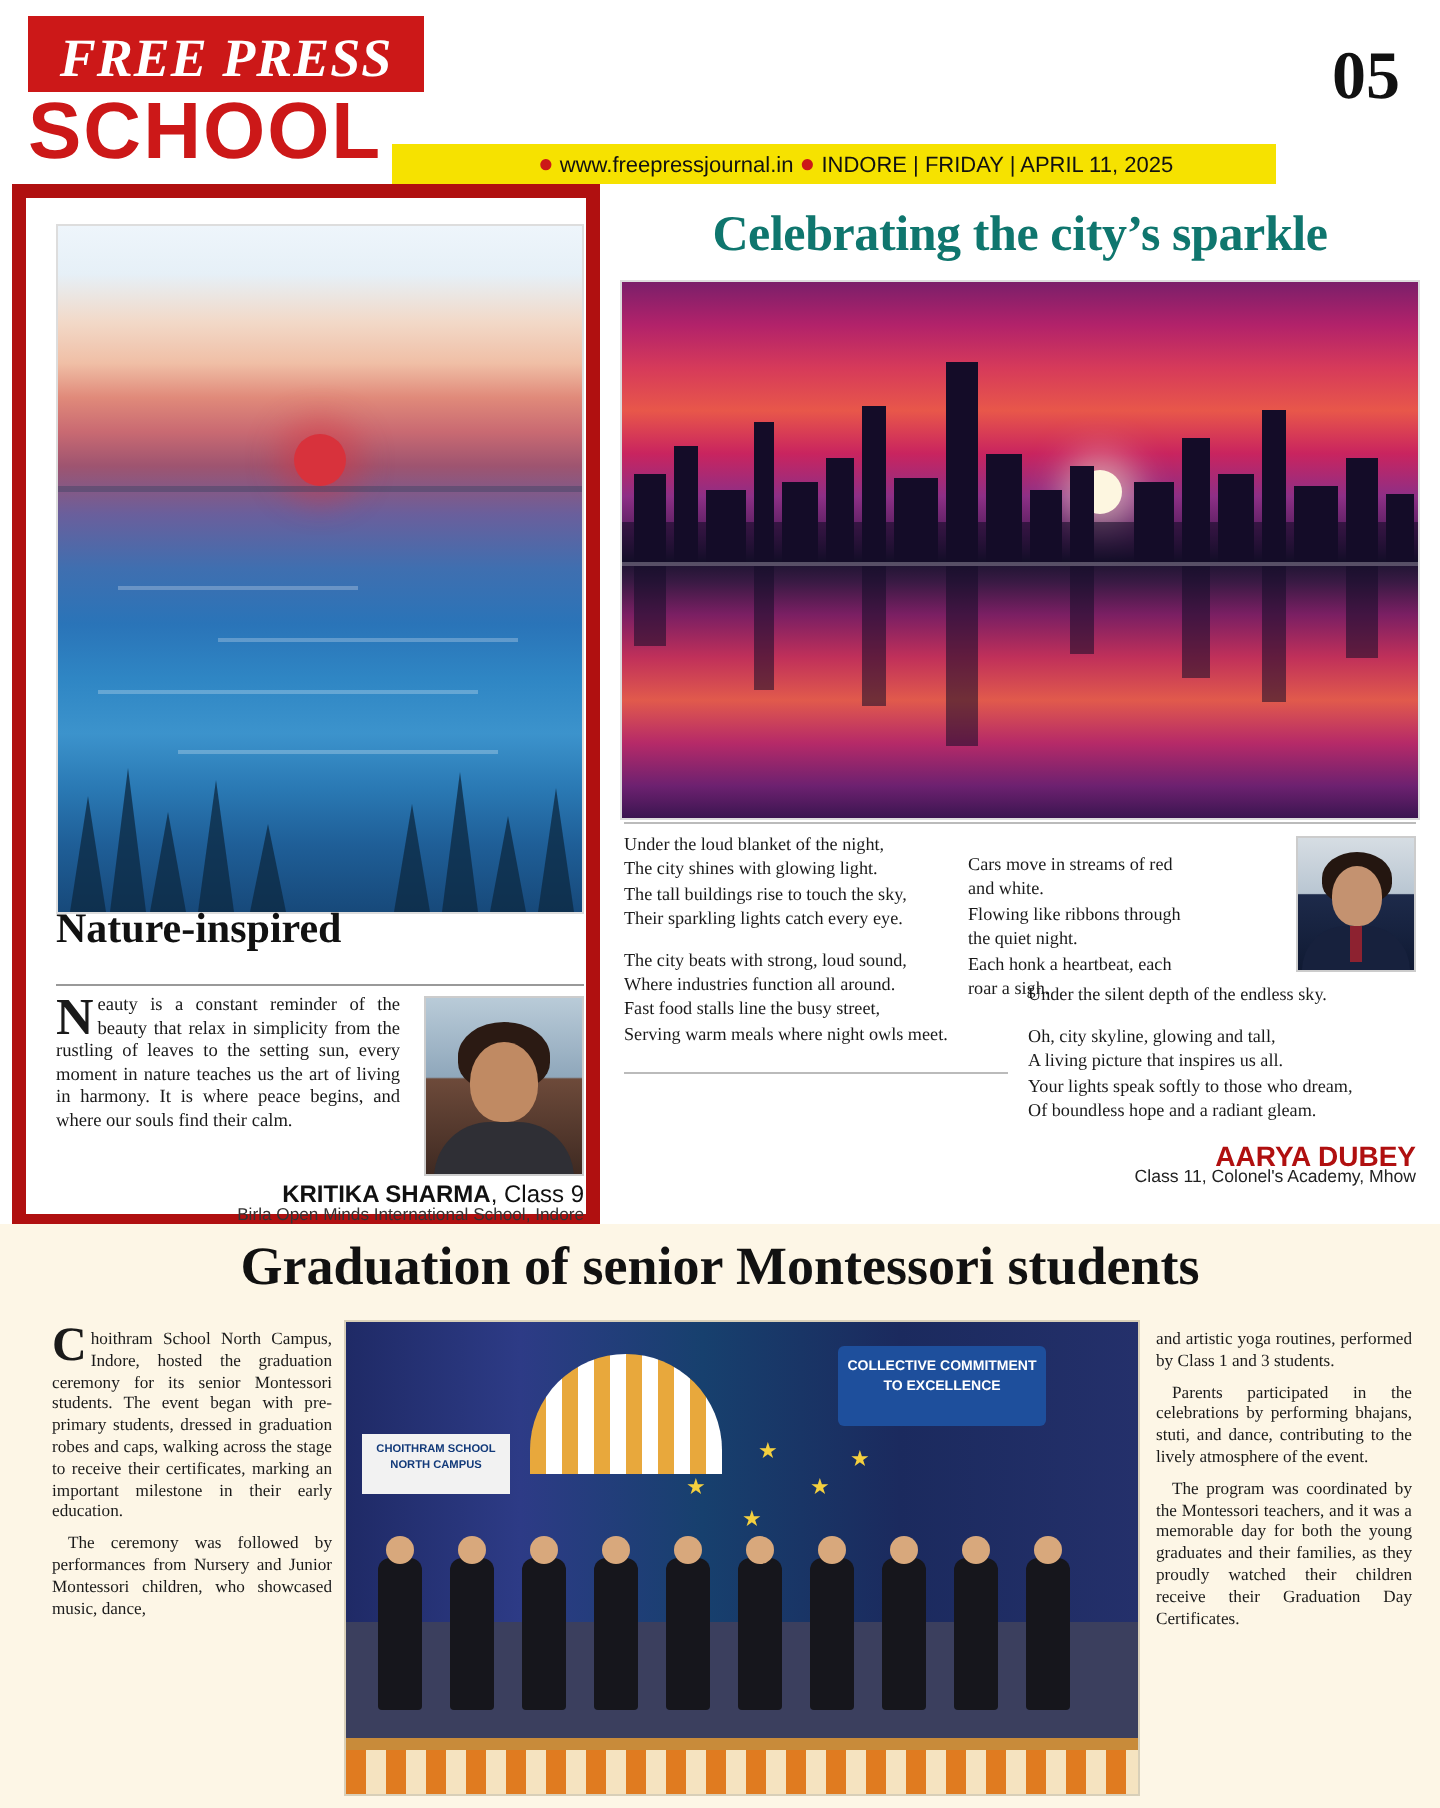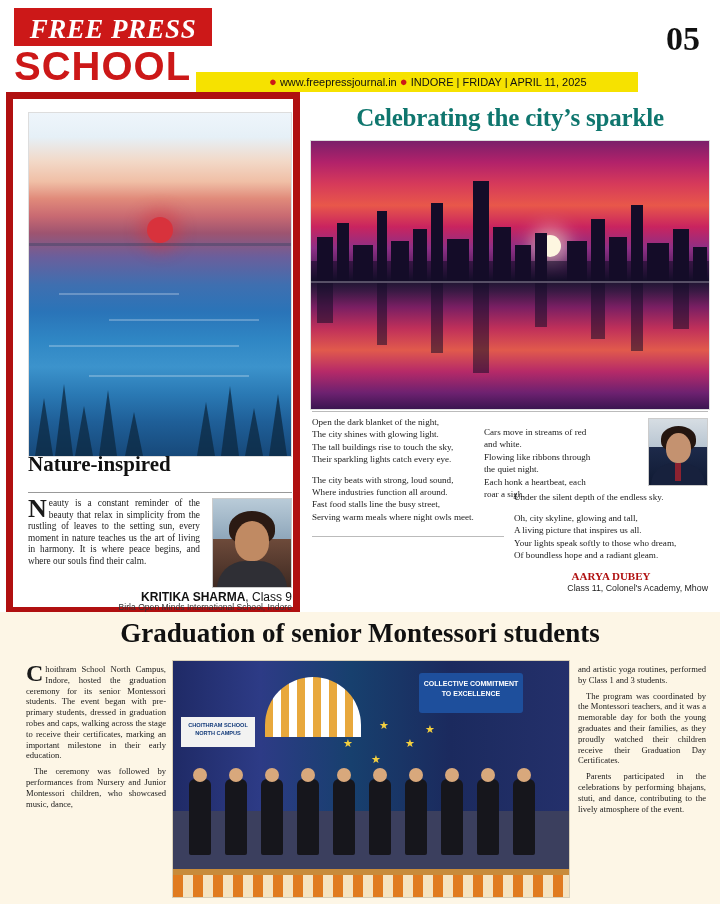--- a/index.html
+++ b/index.html
@@ -330,24 +330,24 @@
   .portrait-main .tie {
     position: absolute;
     left: 26px; top: 44px;
     width: 6px; height: 18px;
     background: #8d2230;
   }
   .byline-main {
     position: absolute;
     left: 514px; top: 570px;
     width: 194px;
-    text-align: center;
-    font-family: Liberation Serif, serif;
-    font-weight: bold;
-    font-size: 11px;
+    text-align: right;
+    font-family: Liberation Sans, sans-serif;
+    font-weight: bold;
+    font-size: 14px;
     color: #b01010;
   }
   .school-main {
     position: absolute;
     left: 514px; top: 583px;
     width: 194px;
     text-align: right;
     font-family: "Liberation Sans", sans-serif;
     font-size: 8.8px;
     color: #222222;
@@ -570,21 +570,21 @@
   <div class="bldg-r" style="left:280px; top:142px; width:14px; height:56px;"></div>
   <div class="bldg-r" style="left:320px; top:142px; width:12px; height:68px;"></div>
   <div class="bldg-r" style="left:362px; top:142px; width:16px; height:46px;"></div>
 </div>
 
 <div class="divider-thin" style="left:312px; top:411px; width:396px;"></div>
 <div class="divider-thin" style="left:312px; top:536px; width:192px;"></div>
 
 <div class="poem-col poem-col1">
   <div class="poem-stanza">
-    <span class="poem-line">Open the dark blanket of the night,</span>
+    <span class="poem-line">Under the loud blanket of the night,</span>
     <span class="poem-line">The city shines with glowing light.</span>
     <span class="poem-line">The tall buildings rise to touch the sky,</span>
     <span class="poem-line">Their sparkling lights catch every eye.</span>
   </div>
   <div class="poem-stanza">
     <span class="poem-line">The city beats with strong, loud sound,</span>
     <span class="poem-line">Where industries function all around.</span>
     <span class="poem-line">Fast food stalls line the busy street,</span>
     <span class="poem-line">Serving warm meals where night owls meet.</span>
   </div>
@@ -646,15 +646,15 @@
   <div class="kid" style="left:232px;"></div>
   <div class="kid" style="left:268px;"></div>
   <div class="kid" style="left:304px;"></div>
   <div class="kid" style="left:340px;"></div>
   <div class="floor"></div>
   <div class="border-deco"></div>
 </div>
 
 <div class="bottom-col bottom-col-right">
   <p class="first">and artistic yoga routines, performed by Class 1 and 3 students.</p>
+  <p>Parents participated in the celebrations by performing bhajans, stuti, and dance, contributing to the lively atmosphere of the event.</p>
   <p>The program was coordinated by the Montessori teachers, and it was a memorable day for both the young graduates and their families, as they proudly watched their children receive their Graduation Day Certificates.</p>
-  <p>Parents participated in the celebrations by performing bhajans, stuti, and dance, contributing to the lively atmosphere of the event.</p>
 </div>
 
 </body></html>

